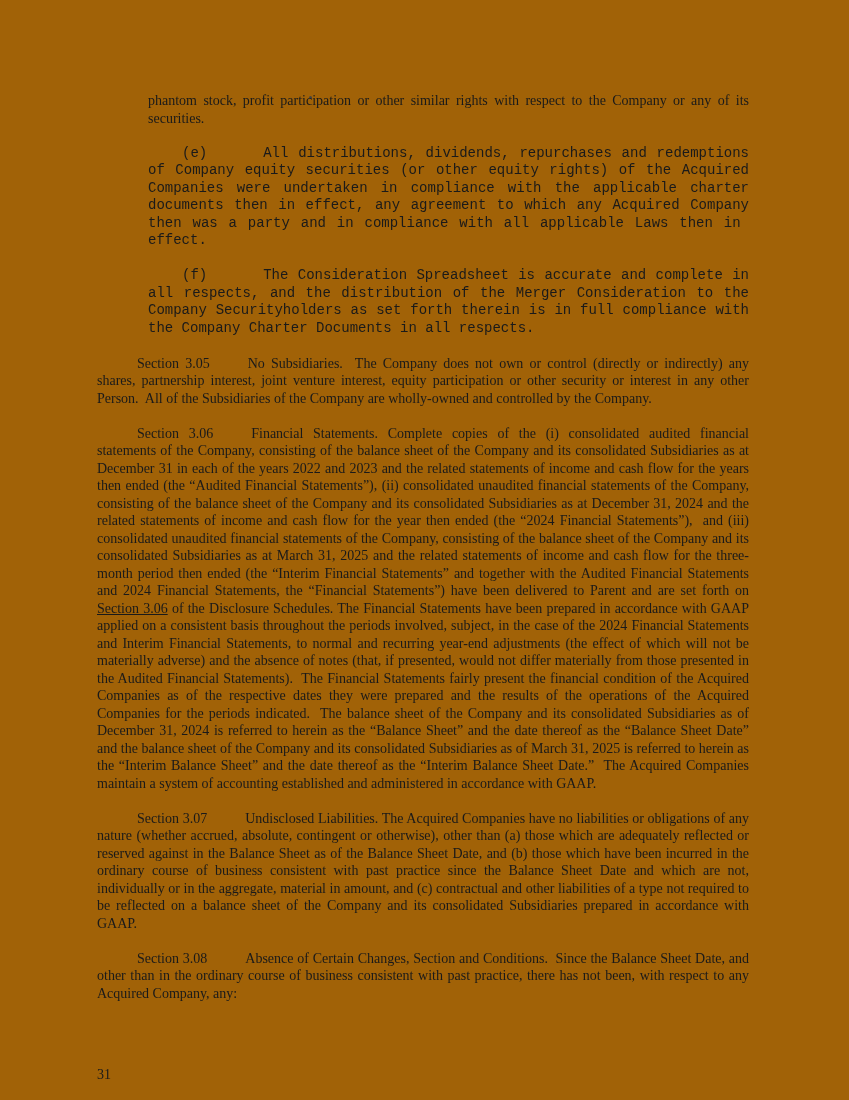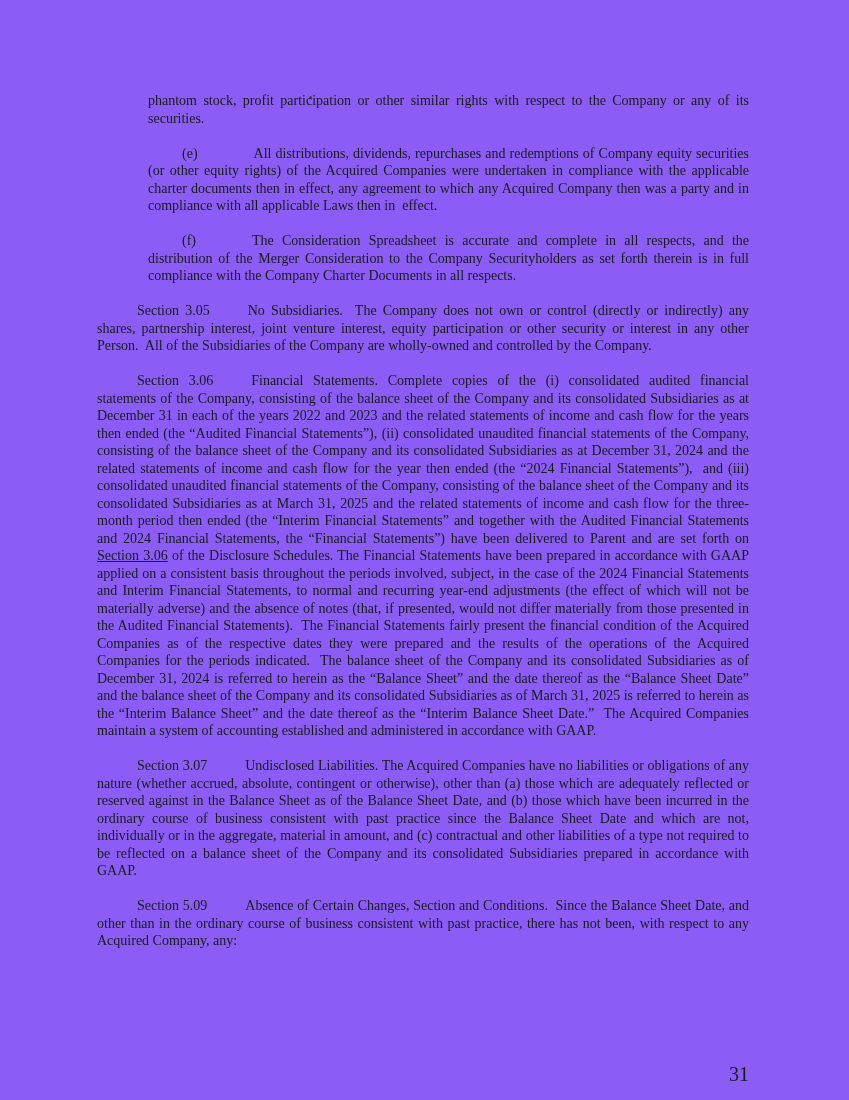--- a/index.html
+++ b/index.html
@@ -1,51 +1,51 @@
 <!DOCTYPE html>
 <html><head>
 <meta charset="utf-8">
 <style>
   html,body{margin:0;padding:0;background:#ffffff;}
   .page{
     position:relative;
     width:849px;
     height:1100px;
-    background:#8b5cf6;
+    background:#a16207;
     overflow:hidden;
     font-family:"Liberation Serif", serif;
     color:#1a1a1a;
   }
   .content{
     position:absolute;
     left:97px;
     top:92px;
     width:652px;
   }
   .content p{
     margin:0 0 17.5px 0;
     font-size:14px;
     line-height:17.5px;
     text-align:justify;
   }
   p.body{text-indent:40px;}
-  p.sub{margin-left:51px;text-indent:34px;}
+  p.sub{margin-left:51px;text-indent:34px;font-family:Liberation Mono, monospace;}
   p.sub-cont{margin-left:51px;text-indent:0;}
   .b{font-weight:400;}
   .u{text-decoration:underline;}
   .tab{display:inline-block;}
   .tab1{width:38px;}
   .tab2{width:56px;}
   .page-number{
     position:absolute;
     left:97px;
     top:1066px;
     width:652px;
-    text-align:right;
-    font-size:20px;
+    text-align:left;
+    font-size:14px;
     line-height:17.5px;
   }
   .speck{
     position:absolute;
     left:309px;
     top:96px;
     width:3px;
     height:3px;
     border-radius:50%;
     background:#444444;
@@ -56,16 +56,16 @@
 
 <div class="page">
   <div class="speck"></div>
   <div class="content" id="paragraphs">
       <p class="sub-cont"><span class="">phantom stock, profit participation or other similar rights with respect to the Company or any of its securities.</span></p>
       <p class="sub"><span class="">(e)</span><span class="tab tab2"></span><span class="">All distributions, dividends, repurchases and redemptions of Company equity securities (or other equity rights) of the Acquired Companies were undertaken in compliance with the applicable charter documents then in effect, any agreement to which any Acquired Company then was a party and in compliance with all applicable Laws then in&nbsp; effect.</span></p>
       <p class="sub"><span class="">(f)</span><span class="tab tab2"></span><span class="">The Consideration Spreadsheet is accurate and complete in all respects, and the distribution of the Merger Consideration to the Company Securityholders as set forth therein is in full compliance with the Company Charter Documents in all respects.</span></p>
       <p class="body"><span class="b">Section 3.05</span><span class="tab tab1"></span><span class="b">No Subsidiaries.</span><span class="">&nbsp; The Company does not own or control (directly or indirectly) any shares, partnership interest, joint venture interest, equity participation or other security or interest in any other Person.&nbsp; All of the Subsidiaries of the Company are wholly-owned and controlled by the Company.</span></p>
       <p class="body"><span class="b">Section 3.06</span><span class="tab tab1"></span><span class="b">Financial Statements.</span><span class=""> Complete copies of the (i) consolidated audited financial statements of the Company, consisting of the balance sheet of the Company and its consolidated Subsidiaries as at December 31 in each of the years 2022 and 2023 and the related statements of income and cash flow for the years then ended (the “</span><span class="b">Audited Financial Statements</span><span class="">”), (ii) consolidated unaudited financial statements of the Company, consisting of the balance sheet of the Company and its consolidated Subsidiaries as at December 31, 2024 and the related statements of income and cash flow for the year then ended (the “</span><span class="b">2024 Financial Statements</span><span class="">”),&nbsp; and (iii) consolidated unaudited financial statements of the Company, consisting of the balance sheet of the Company and its consolidated Subsidiaries as at March 31, 2025 and the related statements of income and cash flow for the three-month period then ended (the “</span><span class="b">Interim Financial Statements</span><span class="">” and together with the Audited Financial Statements and 2024 Financial Statements, the “</span><span class="b">Financial Statements</span><span class="">”) have been delivered to Parent and are set forth on </span><span class="u">Section 3.06</span><span class=""> of the Disclosure Schedules. The Financial Statements have been prepared in accordance with GAAP applied on a consistent basis throughout the periods involved, subject, in the case of the 2024 Financial Statements and Interim Financial Statements, to normal and recurring year-end adjustments (the effect of which will not be materially adverse) and the absence of notes (that, if presented, would not differ materially from those presented in the Audited Financial Statements).&nbsp; The Financial Statements fairly present the financial condition of the Acquired Companies as of the respective dates they were prepared and the results of the operations of the Acquired Companies for the periods indicated.&nbsp; The balance sheet of the Company and its consolidated Subsidiaries as of December 31, 2024 is referred to herein as the “</span><span class="b">Balance Sheet</span><span class="">” and the date thereof as the “</span><span class="b">Balance Sheet Date</span><span class="">” and the balance sheet of the Company and its consolidated Subsidiaries as of March 31, 2025 is referred to herein as the “</span><span class="b">Interim Balance Sheet</span><span class="">” and the date thereof as the “</span><span class="b">Interim Balance Sheet Date.</span><span class="">”&nbsp; The Acquired Companies maintain a system of accounting established and administered in accordance with GAAP.</span></p>
       <p class="body"><span class="b">Section 3.07</span><span class="tab tab1"></span><span class="b">Undisclosed Liabilities.</span><span class=""> The Acquired Companies have no liabilities or obligations of any nature (whether accrued, absolute, contingent or otherwise), other than (a) those which are adequately reflected or reserved against in the Balance Sheet as of the Balance Sheet Date, and (b) those which have been incurred in the ordinary course of business consistent with past practice since the Balance Sheet Date and which are not, individually or in the aggregate, material in amount, and (c) contractual and other liabilities of a type not required to be reflected on a balance sheet of the Company and its consolidated Subsidiaries prepared in accordance with GAAP.</span></p>
-      <p class="body"><span class="b">Section 5.09</span><span class="tab tab1"></span><span class="b">Absence of Certain Changes, Section and Conditions.</span><span class="">&nbsp; Since the Balance Sheet Date, and other than in the ordinary course of business consistent with past practice, there has not been, with respect to any Acquired Company, any:</span></p>
+      <p class="body"><span class="b">Section 3.08</span><span class="tab tab1"></span><span class="b">Absence of Certain Changes, Section and Conditions.</span><span class="">&nbsp; Since the Balance Sheet Date, and other than in the ordinary course of business consistent with past practice, there has not been, with respect to any Acquired Company, any:</span></p>
     </div>
   <div class="page-number">31</div>
 </div>
 
 </body></html>

